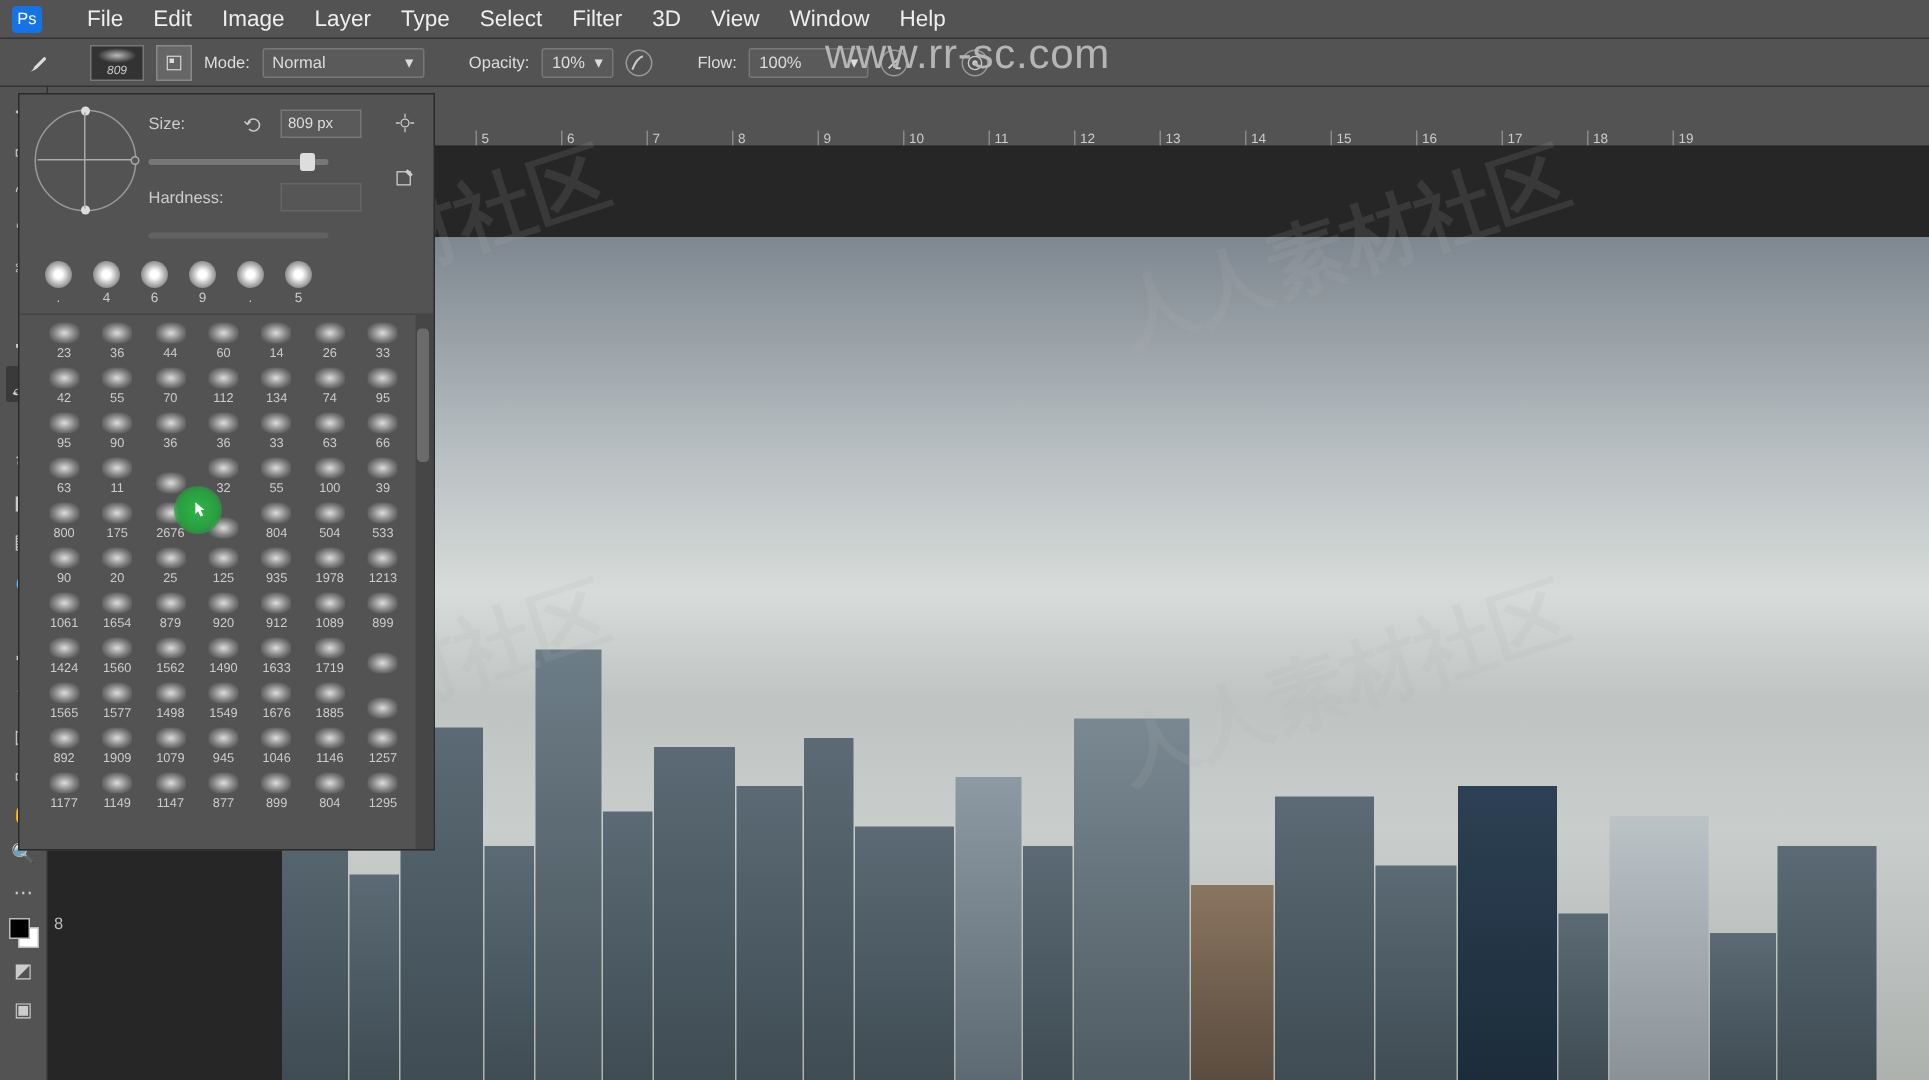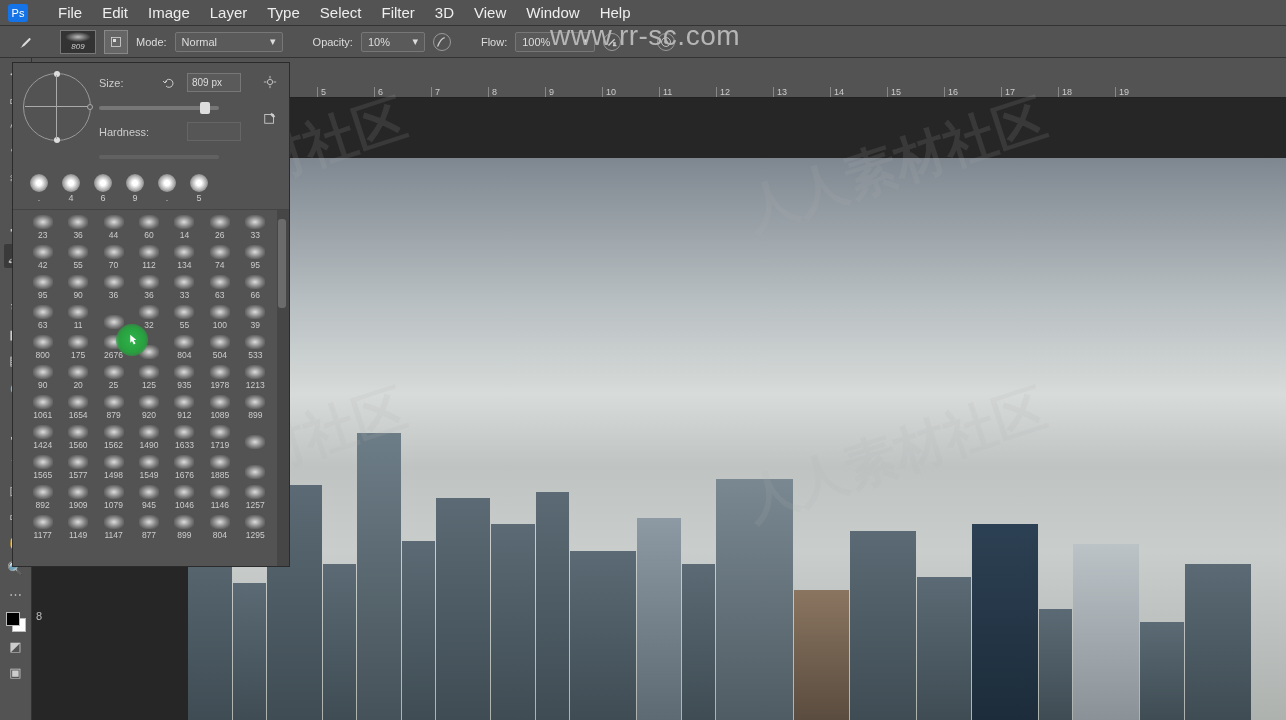--- a/index.html
+++ b/index.html
@@ -107,21 +107,21 @@
         <rect x="4" y="4" width="4" height="4" fill="#ddd"></rect>
       </svg>
   </div>
   <span class="opt-label">Mode:</span>
   <div class="select mode">
       <span>Normal</span>
       <span style="margin-left:auto">▾</span>
     </div>
   <div style="width:14px"></div>
   <span class="opt-label">Opacity:</span>
-  <div class="select" style="width:64px">
+  <div class="select" style="width:48px">
       <span>10%</span>
       <span style="margin-left:auto">▾</span>
     </div>
   <div class="round-btn"><svg viewBox="0 0 18 18">
         <path d="M4 14c2-5 4-9 8-10" stroke="#ccc" fill="none" stroke-width="1.5"></path>
       </svg></div>
   <div style="width:14px"></div>
   <span class="opt-label">Flow:</span>
   <div class="select" style="width:80px">
       <span>100%</span>

